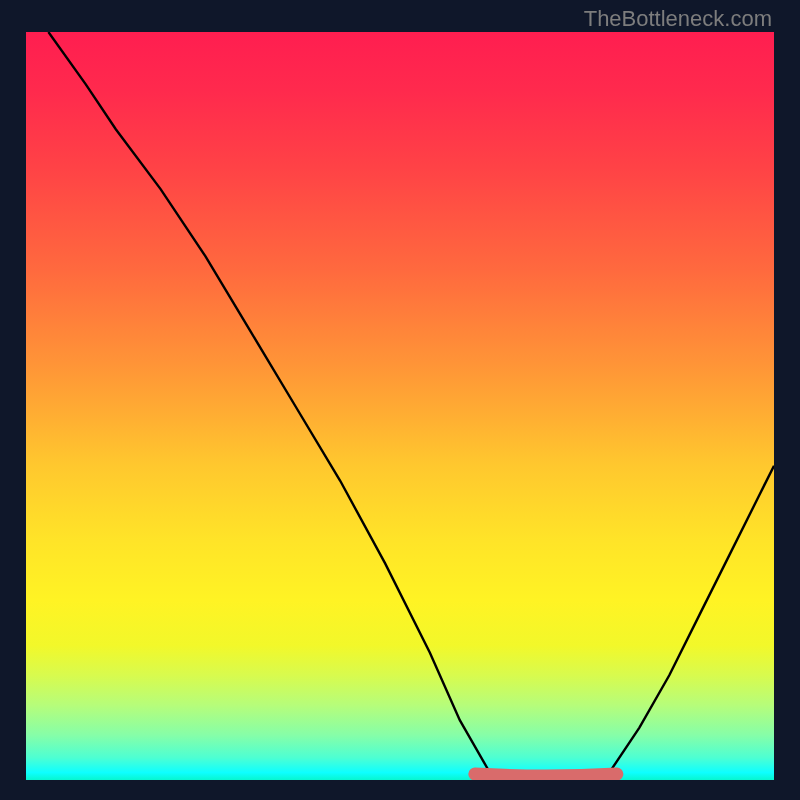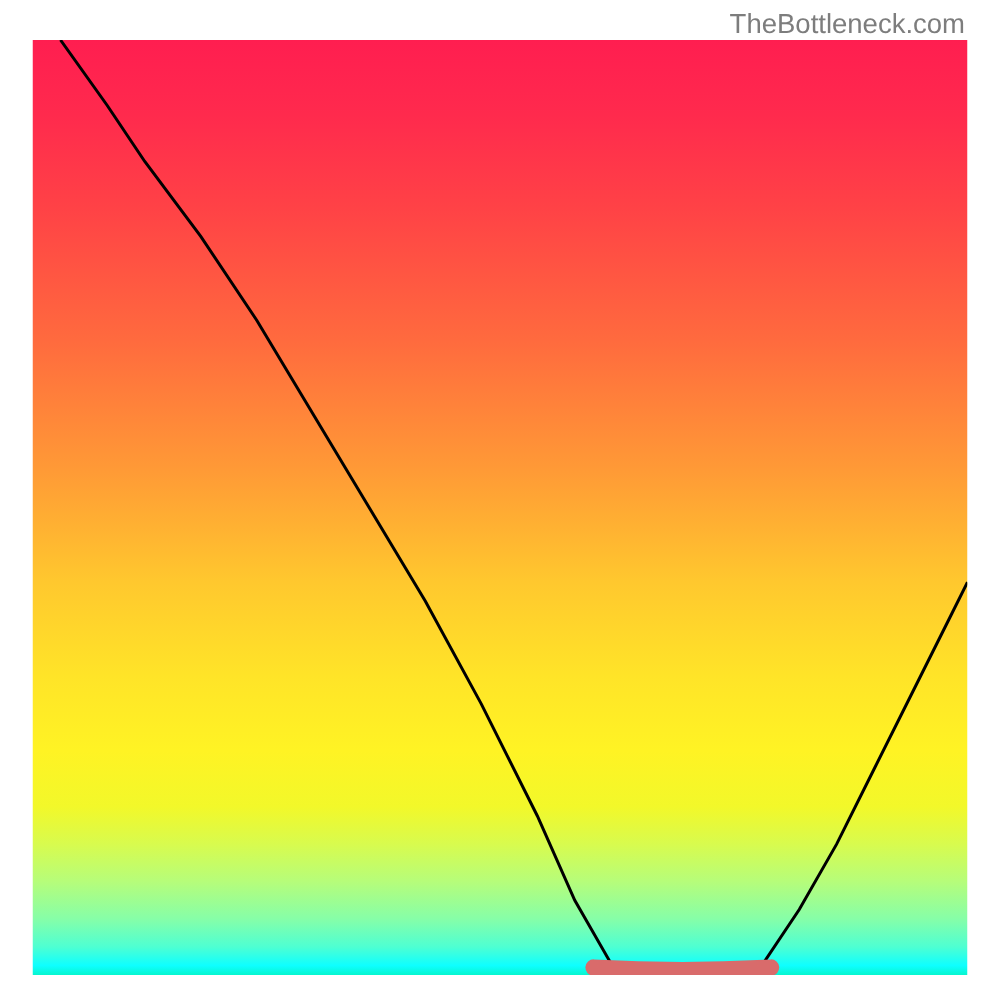--- a/index.html
+++ b/index.html
@@ -3,21 +3,21 @@
 <meta charset="utf-8">
 <style>
   * { margin: 0; padding: 0; box-sizing: border-box; }
   html, body { width: 800px; height: 800px; overflow: hidden; }
   body { background: #000; font-family: Arial, sans-serif; position: relative; }
 
   .frame {
     position: absolute;
     top: 0; left: 0;
     width: 800px; height: 800px;
-    background: #ffffff;
+    background: #0f172a;
   }
 
   .plot-area {
     position: absolute;
     top: 32px;
     left: 26px;
     width: 748px;
     height: 748px;
     overflow: hidden;
   }

